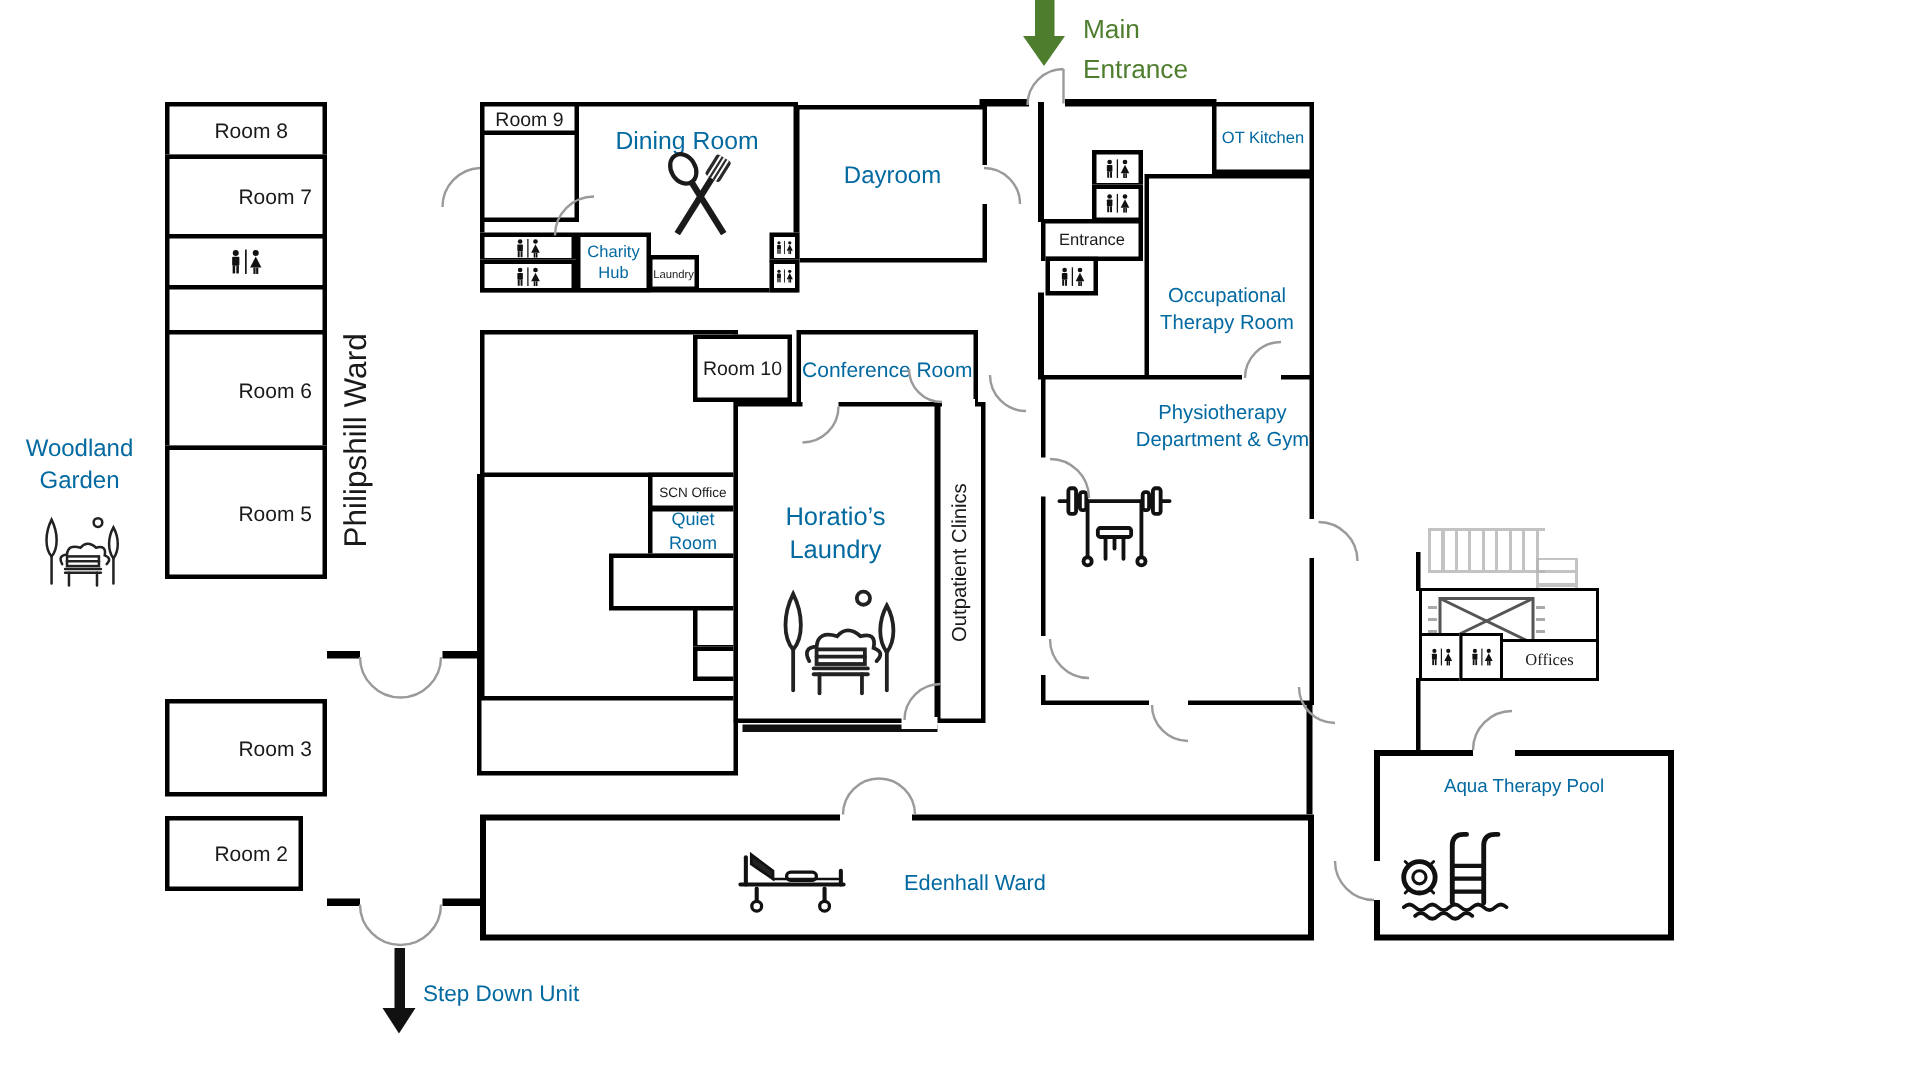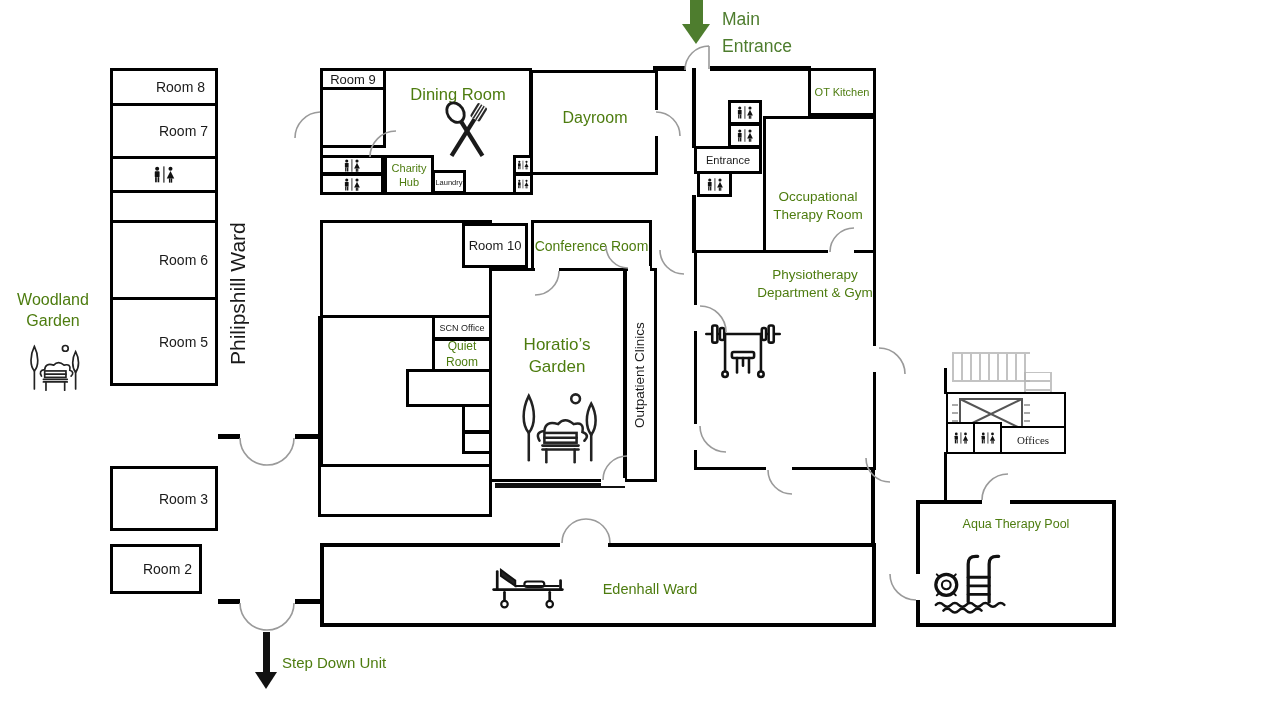--- a/index.html
+++ b/index.html
@@ -4,21 +4,21 @@
 <style>
   html,body{margin:0;padding:0;background:#fff;}
   #plan{position:relative;width:1280px;height:720px;background:#fff;
         font-family:"Liberation Sans","DejaVu Sans",sans-serif;color:#1a1a1a;overflow:hidden;}
   .room{position:absolute;border:3px solid #000;background:#fff;box-sizing:border-box;}
   .thick{border-width:4px;}
   .thin{border-width:2px;font-family:Liberation Serif, serif;}
   .wall{position:absolute;background:#000;}
   .gap{position:absolute;background:#fff;}
   .bar{position:absolute;background:#111;}
-  .lbl{position:absolute;text-align:center;line-height:1.3;color:#4d7c0f;}
+  .lbl{position:absolute;text-align:center;line-height:1.3;color:#0369a1;}
   .vtext{position:absolute;writing-mode:vertical-rl;transform:rotate(180deg);text-align:center;}
   .green{color:#4e7d2e;}
   .icon{position:absolute;}
   .arrow-shaft{position:absolute;}
   .arrow-head{position:absolute;width:0;height:0;}
   .stairs-h{position:absolute;background:repeating-linear-gradient(90deg,#b5b5b5 0 2px,transparent 2px 9px);
             border-top:2px solid #b5b5b5;border-bottom:2px solid #b5b5b5;opacity:.8;}
   .stairs-v{position:absolute;background:repeating-linear-gradient(0deg,#b5b5b5 0 2px,transparent 2px 9px);
             border-left:2px solid #b5b5b5;border-right:2px solid #b5b5b5;opacity:.8;}
   svg.overlay{position:absolute;left:0;top:0;pointer-events:none;}
@@ -131,21 +131,21 @@
           <line x1="2" y1="17" x2="8" y2="17" stroke="#aaa"></line>
           <line x1="2" y1="25" x2="8" y2="25" stroke="#aaa"></line>
           <line x1="74" y1="9" x2="80" y2="9" stroke="#aaa"></line>
           <line x1="74" y1="17" x2="80" y2="17" stroke="#aaa"></line>
           <line x1="74" y1="25" x2="80" y2="25" stroke="#aaa"></line>
         </g>
       </symbol>
     </defs>
   </svg>
 
-  <div class="room flex-r" style="left:110px;top:68px;width:108px;height:38px;padding-right:10px;font-size:14px">
+  <div class="room flex-r" style="left:110px;top:68px;width:108px;height:38px;padding-right:23px;font-size:14px">
       <span>Room 8</span>
     </div>
   <div class="room flex-r" style="left:110px;top:103px;width:108px;height:56px;padding-right:7px;font-size:14px">
       <span>Room 7</span>
     </div>
   <div class="room flex-c" style="left:110px;top:156px;width:108px;height:37px">
       <svg width="26" height="17">
         <use href="#g-wc"></use>
       </svg>
     </div>
@@ -264,21 +264,21 @@
   <div class="room flex-c lbl" style="left:432px;top:338px;width:60px;height:34px;font-size:12px">
       <span>Quiet Room</span>
     </div>
   <div class="room" style="left:406px;top:369px;width:86px;height:38px"></div>
   <div class="room" style="left:462px;top:404px;width:30px;height:29px"></div>
   <div class="room" style="left:462px;top:431px;width:30px;height:23px"></div>
   <div class="wall" style="left:318px;top:316px;width:5px;height:150px"></div>
   <div class="room" style="left:318px;top:464px;width:174px;height:53px"></div>
 
   <div class="room" style="left:489px;top:268px;width:137px;height:214px"></div>
-  <div class="lbl" style="left:504px;top:334px;width:106px;font-size:17px">Horatio’s Garden</div>
+  <div class="lbl" style="left:504px;top:334px;width:106px;font-size:17px">Horatio’s Laundry</div>
   <svg class="icon" style="left:516px;top:390px" width="88" height="80">
       <use href="#g-garden"></use>
     </svg>
   <div class="room" style="left:624px;top:268px;width:33px;height:214px"></div>
   <div class="vtext" style="left:632px;top:284px;height:182px;font-size:13.5px">Outpatient Clinics</div>
   <div class="bar" style="left:495px;top:483px;width:130px;height:5px"></div>
 
   <div class="stairs-h" style="left:952px;top:352px;width:78px;height:26px"></div>
   <div class="stairs-v" style="left:1024px;top:372px;width:24px;height:28px"></div>
   <div class="room thin" style="left:946px;top:392px;width:120px;height:62px;border-color:#000"></div>

